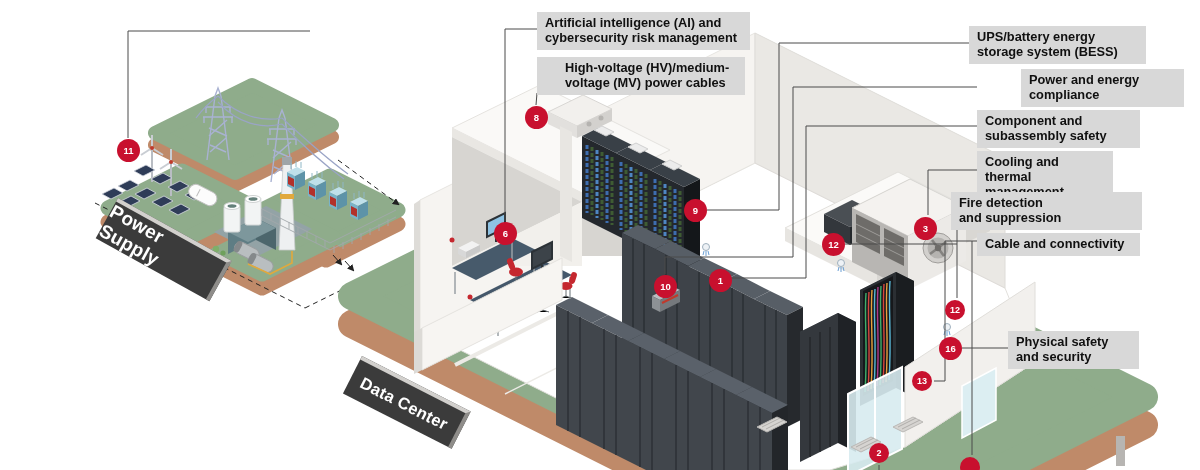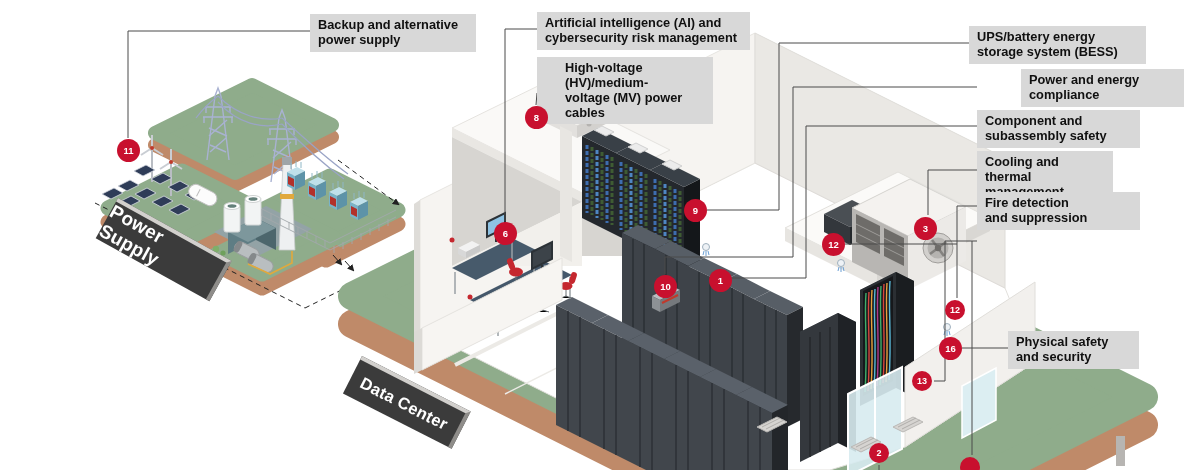--- a/index.html
+++ b/index.html
@@ -458,36 +458,35 @@
     <path d="M972,241 V455"></path>
     <path d="M1008,348 H962"></path>
     <path d="M879,465 V470"></path>
   </g>
 </svg>
 
 
 <div class="sign" style="left:118px;top:198px;width:130px;height:46px;font-size:19px;transform:rotate(29deg);">Power Supply</div>
 <div class="sign" style="left:362px;top:356px;width:122px;height:42px;font-size:16.5px;transform:rotate(27deg);">Data Center</div>
 
-<div class="label" style="left:310px;top:14px;width:166px;">Backup and alternative
-power supply</div>
 <div class="label" style="left:537px;top:12px;width:213px;">Artificial intelligence (AI) and
 cybersecurity risk management</div>
-<div class="label" style="left:537px;top:57px;width:176px;padding-left:28px;">High-voltage (HV)/medium-
+<div class="label" style="left:537px;top:57px;width:208px;padding-left:28px;">High-voltage (HV)/medium-
 voltage (MV) power cables</div>
 <div class="label" style="left:969px;top:26px;width:177px;">UPS/battery energy
 storage system (BESS)</div>
 <div class="label" style="left:1021px;top:69px;width:163px;">Power and energy
 compliance</div>
 <div class="label" style="left:977px;top:110px;width:163px;">Component and
 subassembly safety</div>
 <div class="label" style="left:977px;top:151px;width:136px;">Cooling and thermal
 management</div>
-<div class="label" style="left:977px;top:192px;width:163px;">Fire detection
+<div class="label" style="left:951px;top:192px;width:191px;">Fire detection
 and suppression</div>
+<div class="label" style="left:977px;top:233px;width:163px;">Cable and connectivity</div>
 <div class="label" style="left:1008px;top:331px;width:131px;">Physical safety
 and security</div>
 
 <div class="callout" style="left:117px;top:139px;">11</div>
 <div class="callout" style="left:525px;top:106px;">8</div>
 <div class="callout" style="left:494px;top:222px;">6</div>
 <div class="callout" style="left:684px;top:199px;">9</div>
 <div class="callout" style="left:654px;top:275px;">10</div>
 <div class="callout" style="left:709px;top:269px;">1</div>
 <div class="callout" style="left:822px;top:233px;">12</div>

